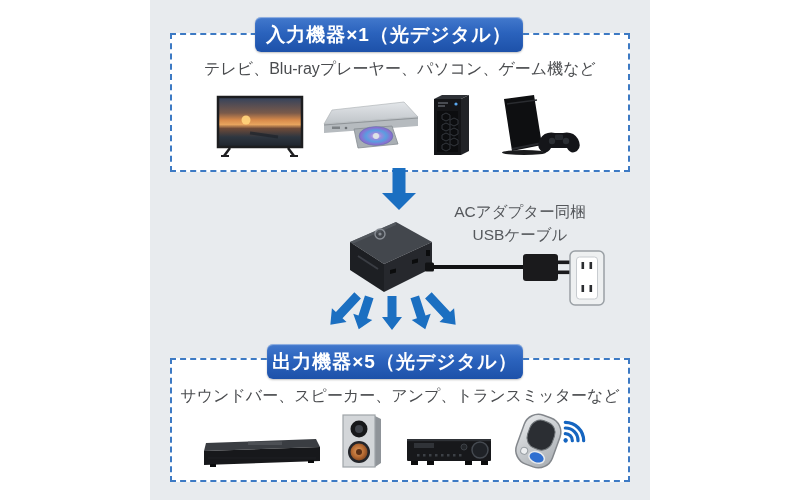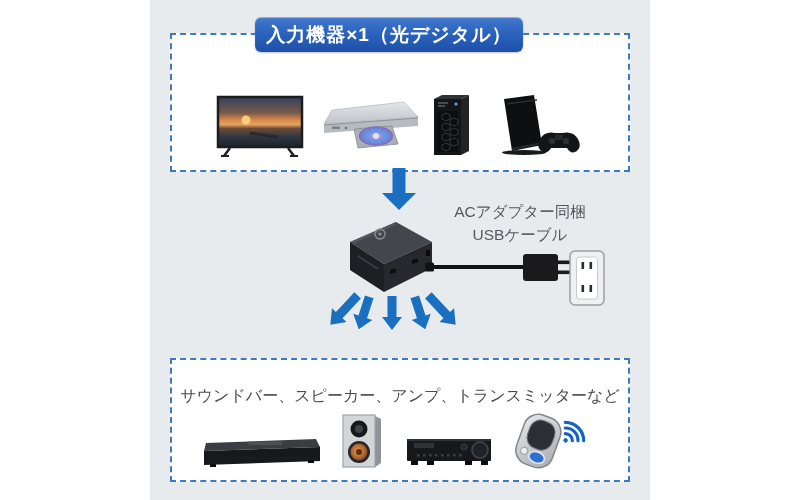--- a/index.html
+++ b/index.html
@@ -40,20 +40,21 @@
 </head>
 <body>
 
 <div class="stage">
   <div class="panel"></div>
 
   <div class="pill pill-top">
     <span>入力機器×1（光デジタル）</span>
   </div>
   <div class="dbox box-top"></div>
+  <div class="caption cap-top">テレビ、Blu-rayプレーヤー、パソコン、ゲーム機など</div>
 
   <svg class="abs" style="left:216px;top:95px" width="90" height="64" viewBox="0 0 90 64">
     <defs>
       <linearGradient id="tvG" x1="0" y1="0" x2="0" y2="1">
         <stop offset="0" stop-color="#31415c"></stop>
           <stop offset="0.32" stop-color="#7a5a4a"></stop>
         <stop offset="0.46" stop-color="#d88a4a"></stop>
           <stop offset="0.55" stop-color="#e8a45e"></stop>
         <stop offset="0.63" stop-color="#6e4a38"></stop>
           <stop offset="0.8" stop-color="#2e3640"></stop>
@@ -163,20 +164,23 @@
   <svg class="abs" style="left:313px;top:288px" width="164" height="48" viewBox="0 0 164 48">
     <g fill="#1b6fc1">
       <polygon transform="translate(31,22) rotate(43)" points="-4.5,-20 4.5,-20 4.5,7 10,7 0,20 -10,7 -4.5,7"></polygon>
       <polygon transform="translate(51,25) rotate(18)" points="-4.5,-17 4.5,-17 4.5,4 10,4 0,17 -10,4 -4.5,4"></polygon>
       <polygon transform="translate(79,25)" points="-4.5,-17 4.5,-17 4.5,4 10,4 0,17 -10,4 -4.5,4"></polygon>
       <polygon transform="translate(107,25) rotate(-18)" points="-4.5,-17 4.5,-17 4.5,4 10,4 0,17 -10,4 -4.5,4"></polygon>
       <polygon transform="translate(129,22) rotate(-43)" points="-4.5,-20 4.5,-20 4.5,7 10,7 0,20 -10,7 -4.5,7"></polygon>
     </g>
   </svg>
 
+  <div class="pill pill-bottom">
+    <span>出力機器×5（光デジタル）</span>
+  </div>
   <div class="dbox box-bottom"></div>
   <div class="caption cap-bottom">サウンドバー、スピーカー、アンプ、トランスミッターなど</div>
 
   <svg class="abs" style="left:204px;top:438px" width="116" height="30" viewBox="0 0 116 30">
     <polygon points="2,5 112,1 116,9 0,13" fill="#3a3d42"></polygon>
     <rect x="44" y="3.5" width="34" height="3.5" fill="#56595e" opacity="0.7"></rect>
     <polygon points="0,13 116,9 116,23 0,27" fill="#17181b"></polygon>
     <path d="M4 20 h108" stroke="#222428" stroke-width="1" opacity="0.6"></path>
     <rect x="6" y="26" width="6" height="3" fill="#0b0c0d"></rect>
     <rect x="104" y="22" width="6" height="3" fill="#0b0c0d"></rect>

